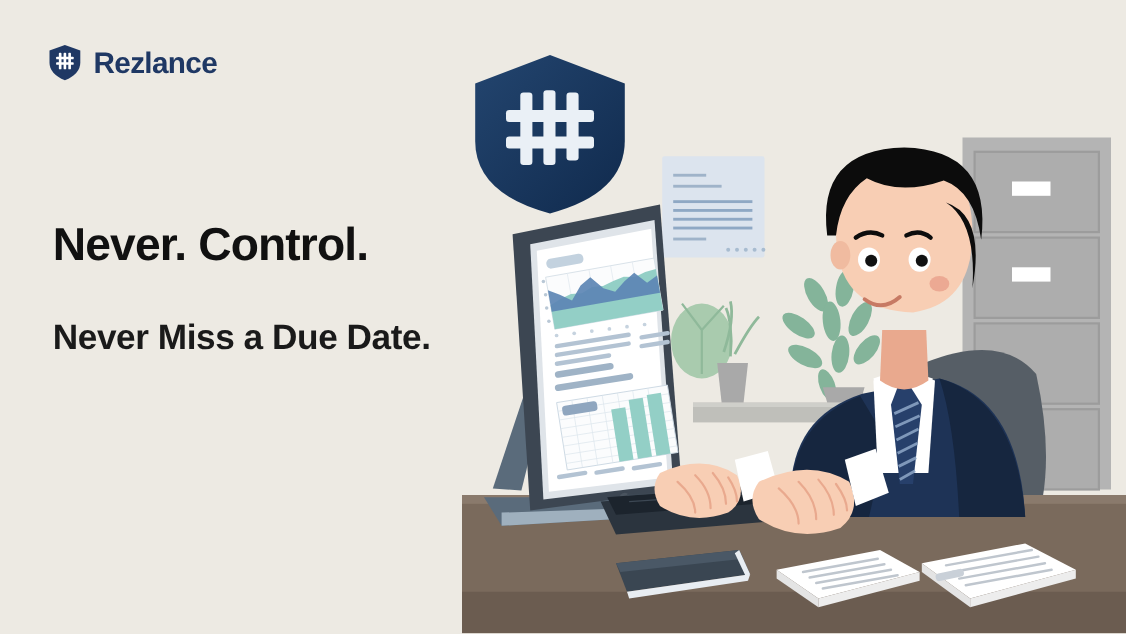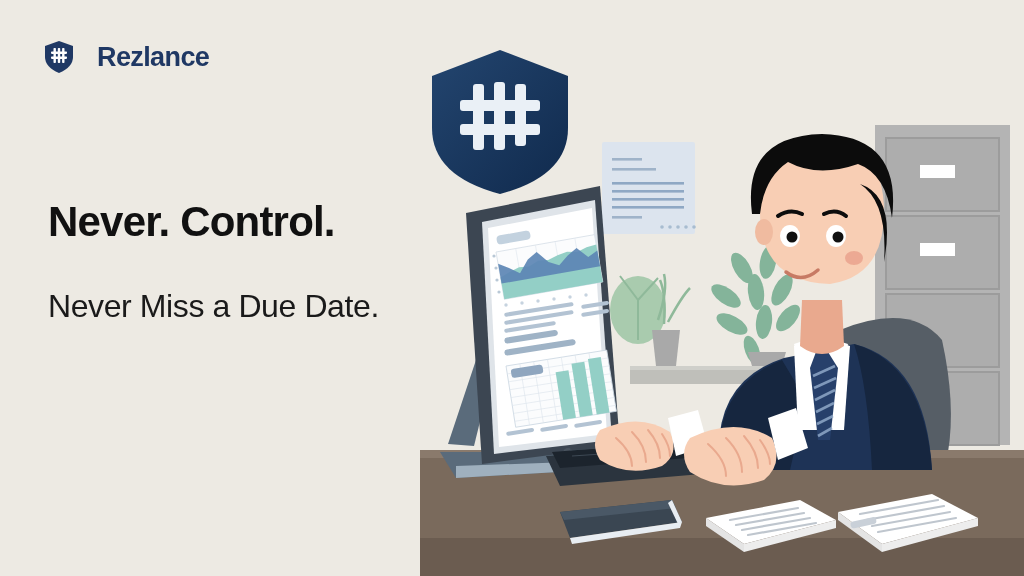--- a/index.html
+++ b/index.html
@@ -8,37 +8,37 @@
     font-family:"Liberation Sans", sans-serif;
     background:#EDEAE3;
     position:relative;
   }
 
   #stage { position:absolute; inset:0; background:#EDEAE3; overflow:hidden; }
 
   
   .logo-row {
     position:absolute; left:44px; top:40px;
-    display:flex; align-items:center; gap:23px;
+    display:flex; align-items:center; gap:11px;
   }
   .logo-shield { width:30px; height:34px; display:block; }
   .logo-word {
     font-size:27px; font-weight:bold; color:#1F3864;
     letter-spacing:-0.6px; line-height:1;
   }
 
   
   .headline {
     position:absolute; left:48px; top:198px;
     font-size:42px; font-weight:bold; color:#111111;
     letter-spacing:-0.8px; white-space:nowrap;
   }
   .subhead {
     position:absolute; left:48px; top:288px;
-    font-size:32px; font-weight:normal; color:#1A1A1A;
+    font-size:32px; font-weight:bold; color:#1A1A1A;
     letter-spacing:-0.4px; white-space:nowrap;
   }
 
   
   .hero-shield { position:absolute; left:424px; top:46px; width:152px; height:152px; }
 
   
   .illus { position:absolute; left:420px; top:0; width:604px; height:576px; }
   .illus svg { display:block; width:100%; height:100%; }
 </style>

